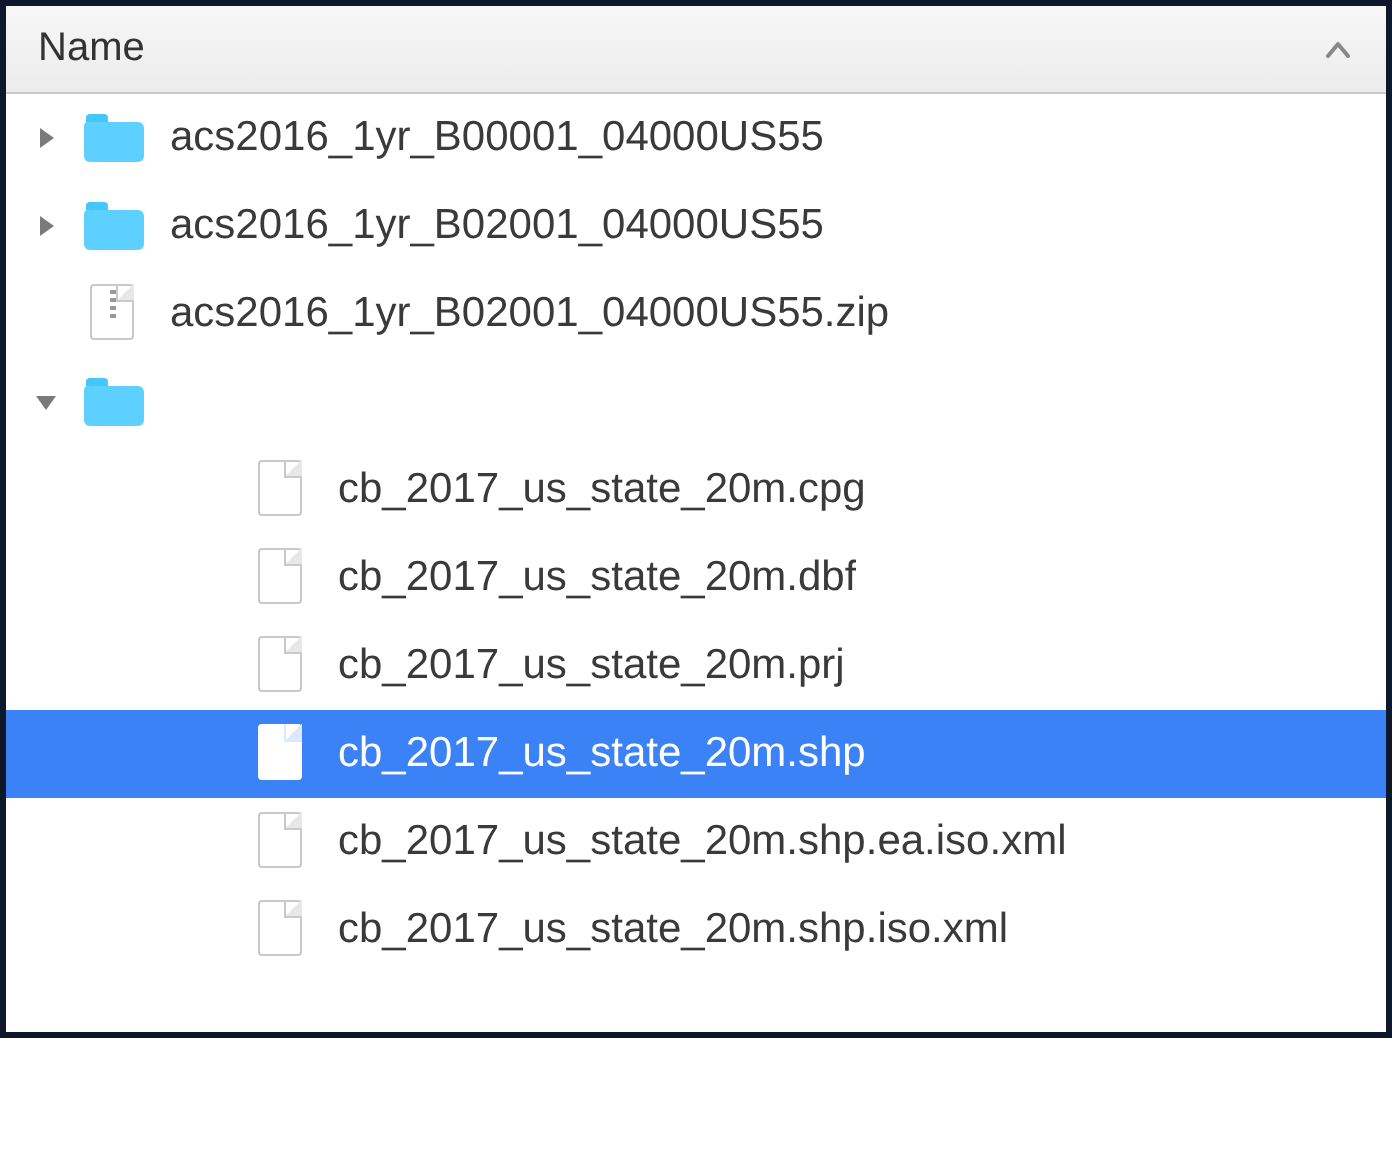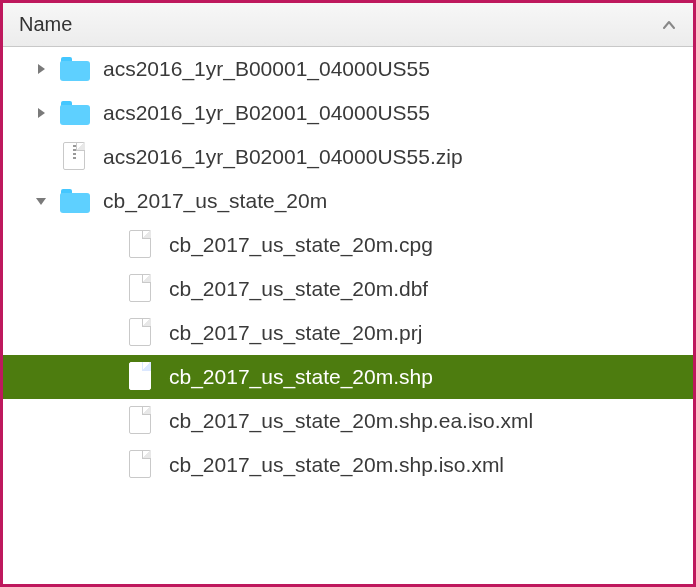--- a/index.html
+++ b/index.html
@@ -9,22 +9,22 @@
     }
     body {
       font-family: -apple-system, BlinkMacSystemFont, "Helvetica Neue", Arial, sans-serif;
       background: #fff;
       width: 696px;
       height: 587px;
       overflow: hidden;
     }
     .window {
       width: 696px;
-      height: 587px;
-      border: 3px solid #be185d;
+      height: 519px;
+      border: 3px solid #0f172a;
       background: #fff;
       display: flex;
       flex-direction: column;
     }
     .header {
       background: linear-gradient(to bottom, #f7f7f7, #ececec);
       border-bottom: 1px solid #c8c8c8;
       height: 44px;
       display: flex;
       align-items: center;
@@ -52,41 +52,41 @@
       display: flex;
       align-items: center;
       padding-left: 18px;
       font-size: 21px;
       color: #3a3a3a;
       white-space: nowrap;
       cursor: default;
       user-select: none;
     }
     .row.selected {
-      background: #4d7c0f;
+      background: #3b82f6;
       color: #fff;
     }
     .row.selected .file-icon .page {
       background: #fff;
       border-color: #fff;
     }
     .disclosure {
       width: 20px;
       height: 20px;
       display: flex;
       align-items: center;
       justify-content: center;
       margin-right: 6px;
       flex-shrink: 0;
     }
     .disclosure-spacer {
       width: 26px;
       flex-shrink: 0;
     }
-    .indent-1 { padding-left: 28px; }
+    .indent-1 { padding-left: 10px; }
     .indent-2 { padding-left: 120px; }
     .icon-slot {
       width: 36px;
       height: 32px;
       display: flex;
       align-items: center;
       justify-content: center;
       margin-right: 10px;
       flex-shrink: 0;
     }
@@ -210,21 +210,20 @@
           <svg width="16" height="16" viewBox="0 0 16 16">
             <path d="M5 3 L12 8 L5 13 Z" fill="#7a7a7a" transform="rotate(90 8 8)"></path>
           </svg>
         </span>
         <span class="icon-slot">
           <div class="folder-icon">
             <div class="tab"></div>
             <div class="body"></div>
           </div>
         </span>
-        <span class="label">cb_2017_us_state_20m</span>
       </div>
       <div class="row indent-2">
         <span class="icon-slot">
           <div class="file-icon ">
             <div class="page"></div>
           </div>
         </span>
         <span class="label">cb_2017_us_state_20m.cpg</span>
       </div>
       <div class="row indent-2">

